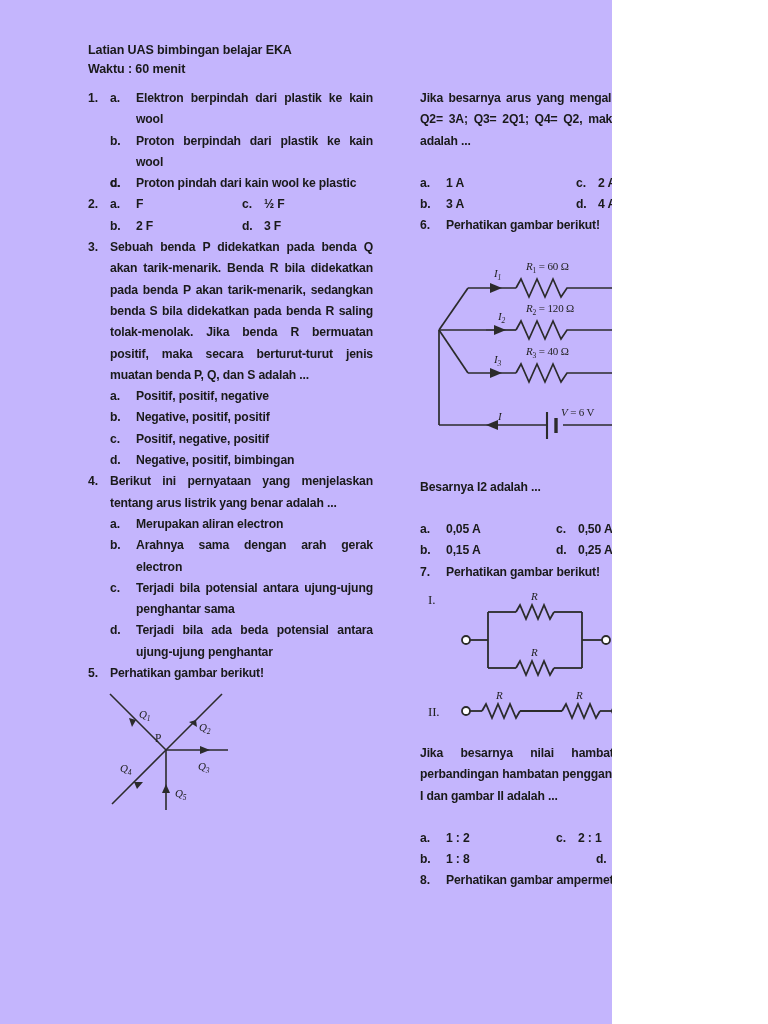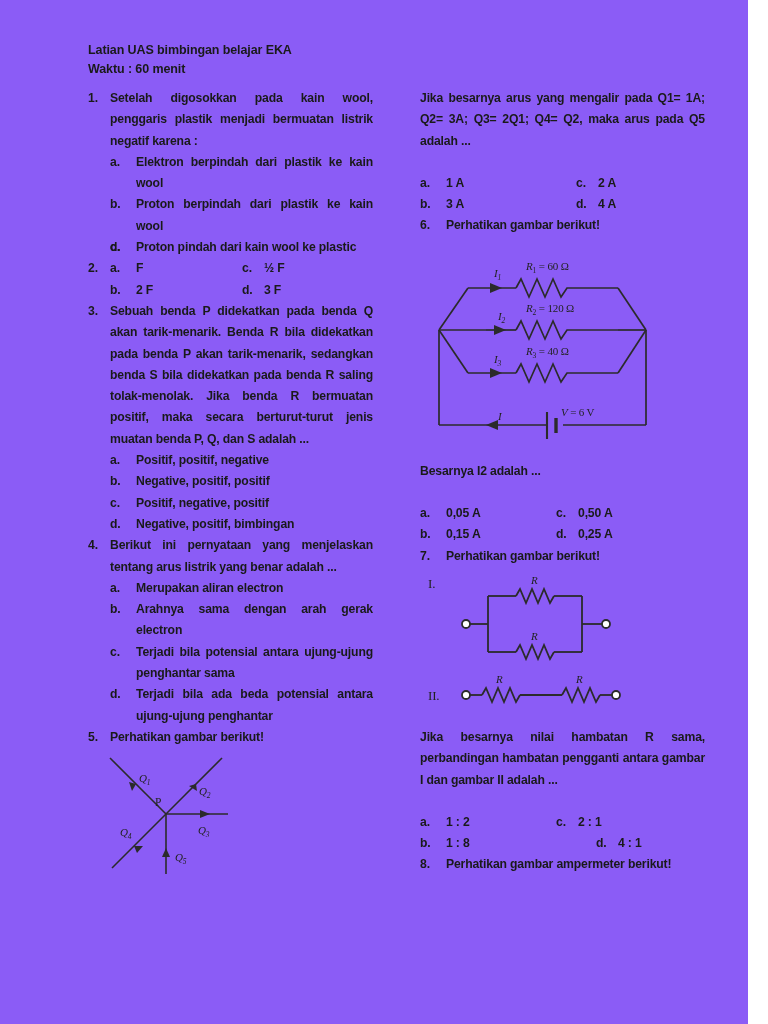--- a/index.html
+++ b/index.html
@@ -2,23 +2,23 @@
 <html><head>
 <meta charset="utf-8">
 <style>
   html, body {
     margin: 0;
     padding: 0;
     background: #ffffff;
   }
   .page {
     position: relative;
-    width: 748px;
+    width: 612px;
     height: 1024px;
-    background: #8b5cf6;
+    background: #c4b5fd;
     font-family: "Liberation Sans", sans-serif;
     color: #1a1a1a;
     overflow: hidden;
   }
   .header {
     position: absolute;
     left: 88px;
     top: 41px;
     font-size: 12.5px;
     line-height: 19px;
@@ -112,21 +112,20 @@
 
   <div class="header">
     <div>Latian UAS bimbingan belajar EKA</div>
     <div>Waktu : 60 menit</div>
   </div>
 
   <div class="col col-left">
 
     <div class="q">
       <span class="qnum">1.</span>
-      <div class="qtext">Setelah digosokkan pada kain wool, penggaris plastik menjadi bermuatan listrik negatif karena :</div>
       <ul class="opts">
         <li class="opt">
           <span class="olab">a.</span>
           <span>Elektron berpindah dari plastik ke kain wool</span>
         </li>
         <li class="opt">
           <span class="olab">b.</span>
           <span>Proton berpindah dari plastik ke kain wool</span>
         </li>
         <li class="opt nojust">
@@ -325,21 +324,21 @@
         <text class="rlabel" x="66" y="110">I<tspan class="sub" dy="3">3</tspan></text>
         <text class="rlabel" x="70" y="167">I</text>
 
         <text x="98" y="17"><tspan class="rlabel">R</tspan><tspan class="sub rlabel-n" dy="3">1</tspan><tspan class="rlabel-n" dy="-3"> = 60 Ω</tspan></text>
         <text x="98" y="59"><tspan class="rlabel">R</tspan><tspan class="sub rlabel-n" dy="3">2</tspan><tspan class="rlabel-n" dy="-3"> = 120 Ω</tspan></text>
         <text x="98" y="102"><tspan class="rlabel">R</tspan><tspan class="sub rlabel-n" dy="3">3</tspan><tspan class="rlabel-n" dy="-3"> = 40 Ω</tspan></text>
         <text x="133" y="163"><tspan class="rlabel">V</tspan><tspan class="rlabel-n"> = 6 V</tspan></text>
       </svg>
     </div>
 
-    <div class="q" style="padding-left:0; margin-top:18px;">
+    <div class="q" style="padding-left:0; margin-top:34px;">
       <div class="qtext nojust">Besarnya I2 adalah ...</div>
       <div style="height:21px;"></div>
       <div class="optrow">
         <span class="oa">
           <span class="olab">a.</span>
           <span>0,05 A</span>
         </span>
         <span class="ob" style="left:136px;">
           <span class="olab">c.</span>
           <span>0,50 A</span>

